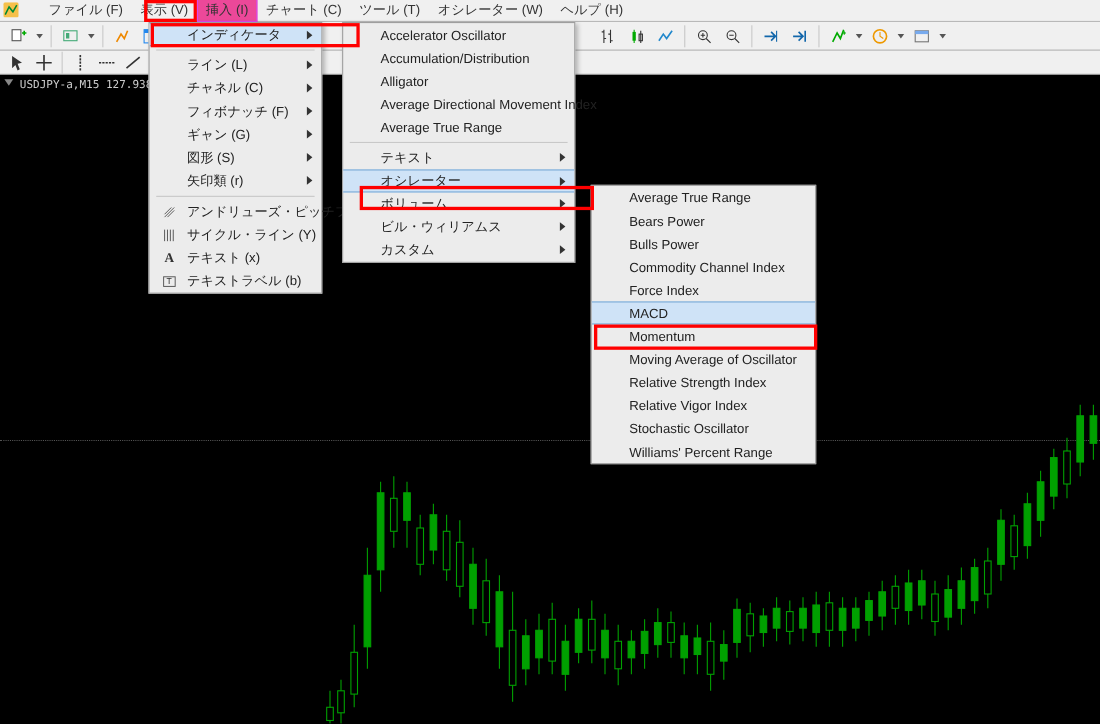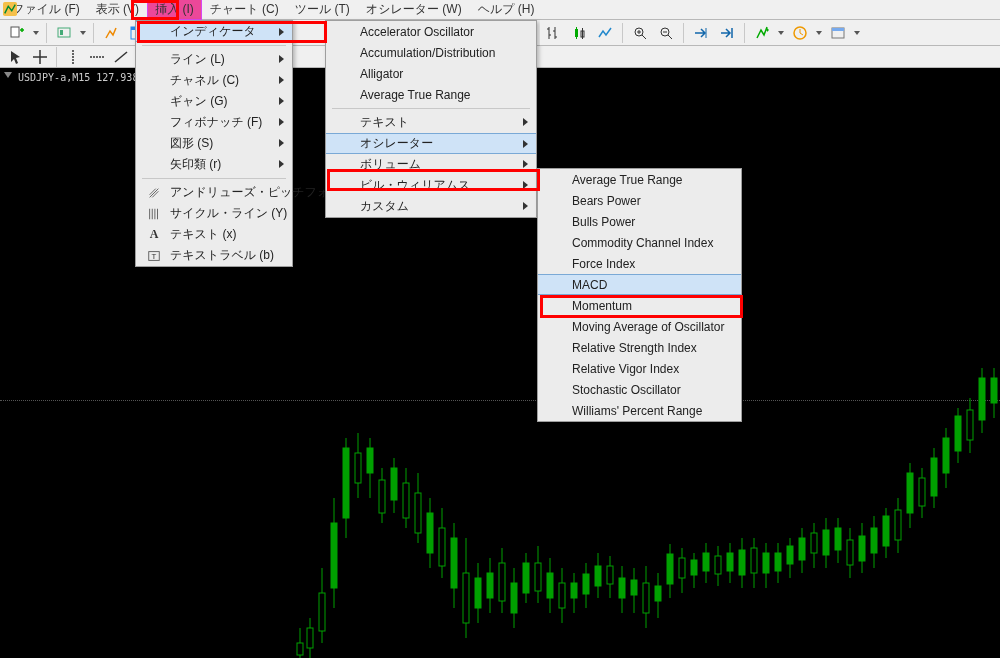--- a/index.html
+++ b/index.html
@@ -1,19 +1,19 @@
 <!DOCTYPE html>
 <html><head>
 <meta charset="utf-8">
 <style>
   * { box-sizing: border-box; margin: 0; padding: 0; font-family: "MS Gothic", "Meiryo", sans-serif; }
   body { width: 1000px; height: 658px; overflow: hidden; background: #000; position: relative; }
 
   
-  .menubar { height: 20px; background: #f0f0f0; display: flex; align-items: center; padding-left: 4px; font-size: 12px; color: #333; border-bottom: 1px solid #b8b8b8; }
+  .menubar { height: 20px; background: #f0f0f0; display: flex; align-items: center; padding-left: 36px; font-size: 12px; color: #333; border-bottom: 1px solid #b8b8b8; }
   .menubar .menu-item { padding: 2px 8px; cursor: default; }
   .menubar .menu-item.active { border: 1px solid #d946ef; background: #ec4899; padding: 1px 7px; }
   .app-icon { position: absolute; left: 3px; top: 2px; width: 14px; height: 14px; }
 
   
   .toolbar { height: 26px; background: #f0f0f0; border-bottom: 1px solid #b8b8b8; display: flex; align-items: center; padding: 0 4px; gap: 0; }
   .tbtn { width: 26px; height: 22px; display: inline-flex; align-items: center; justify-content: center; border: 1px solid transparent; cursor: default; }
   .tsep { width: 1px; height: 20px; background: #c8c8c8; margin: 0 4px; }
   .tbtn svg { width: 16px; height: 16px; }
 
@@ -32,21 +32,21 @@
   .mrow { height: 21px; display: flex; align-items: center; padding: 0 26px 0 6px; position: relative; cursor: default; white-space: nowrap; }
   .mrow .micon { width: 24px; height: 16px; display: inline-flex; align-items: center; justify-content: center; flex-shrink: 0; }
   .mrow .mlabel { flex: 1; padding-left: 4px; }
   .mrow .arrow { position: absolute; right: 8px; top: 6px; width: 0; height: 0; border-top: 4px solid transparent; border-bottom: 4px solid transparent; border-left: 5px solid #333; }
   .mrow.hl { background: #cfe3f7; border-top: 1px solid #7aa9d6; border-bottom: 1px solid #7aa9d6; height: 21px; }
   .msep { height: 1px; margin: 3px 6px; background: #c8c8c8; }
 
   .highlight-box { position: absolute; border: 3px solid #ff0000; pointer-events: none; }
 
   .menu1 { left: 135px; top: 20px; width: 158px; }
-  .menu2 { left: 325px; top: 20px; width: 212px; }
+  .menu2 { left: 311px; top: 20px; width: 212px; }
   .menu3 { left: 537px; top: 168px; width: 205px; }
 
   
   .box-insert { left: 131px; top: 0px; width: 48px; height: 20px; }
   .box-ind    { left: 137px; top: 21px; width: 190px; height: 22px; }
   .box-osc    { left: 327px; top: 169px; width: 213px; height: 22px; z-index: 20; }
   .box-macd   { left: 540px; top: 295px; width: 203px; height: 23px; }
 
   
   .ic-line { stroke:#333; stroke-width:1.5; }
@@ -284,26 +284,26 @@
       <span class="mlabel">ライン (L)</span>
       <span class="arrow"></span>
     </div>
   <div class="mrow">
       <span class="micon"></span>
       <span class="mlabel">チャネル (C)</span>
       <span class="arrow"></span>
     </div>
   <div class="mrow">
       <span class="micon"></span>
+      <span class="mlabel">フィボナッチ (F)</span>
+      <span class="arrow"></span>
+    </div>
+  <div class="mrow">
+      <span class="micon"></span>
       <span class="mlabel">ギャン (G)</span>
-      <span class="arrow"></span>
-    </div>
-  <div class="mrow">
-      <span class="micon"></span>
-      <span class="mlabel">フィボナッチ (F)</span>
       <span class="arrow"></span>
     </div>
   <div class="mrow">
       <span class="micon"></span>
       <span class="mlabel">図形 (S)</span>
       <span class="arrow"></span>
     </div>
   <div class="mrow">
       <span class="micon"></span>
       <span class="mlabel">矢印類 (r)</span>
@@ -349,20 +349,24 @@
   <div class="mrow">
       <span class="micon"></span>
       <span class="mlabel">Accumulation/Distribution</span>
     </div>
   <div class="mrow">
       <span class="micon"></span>
       <span class="mlabel">Alligator</span>
     </div>
   <div class="mrow">
       <span class="micon"></span>
+      <span class="mlabel">Average Directional Movement Index</span>
+    </div>
+  <div class="mrow">
+      <span class="micon"></span>
       <span class="mlabel">Average True Range</span>
     </div>
   <div class="msep"></div>
   <div class="mrow">
       <span class="micon"></span>
       <span class="mlabel">テキスト</span>
       <span class="arrow"></span>
     </div>
   <div class="mrow hl">
       <span class="micon"></span>

